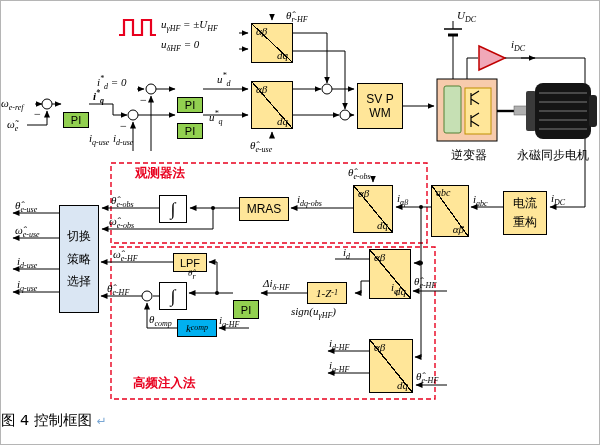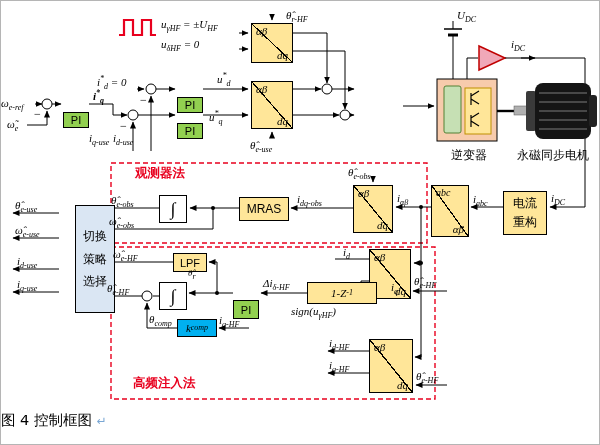--- a/index.html
+++ b/index.html
@@ -16,21 +16,21 @@
   .lbl sub,.lbl sup{font-size:8px;line-height:0;}
   .small{font-size:9px;}
   .sign{position:absolute;font:12px "Liberation Serif",serif;}
   .blk{position:absolute;border:1px solid #000;box-sizing:border-box;display:flex;align-items:center;justify-content:center;text-align:center;}
   .green{background:var(--block-green,#92d050);font:11px "Liberation Sans",sans-serif;margin-top:16px;}
   .yellow{background:var(--block-yellow,#ffe699);}
   .blue{background:var(--block-blue,#00b0f0);}
   .white{background:#fff;}
   .cn{font:12px "DejaVu Sans","Liberation Sans",sans-serif;font-style:normal;}
   .wrapspan{display:block;word-break:break-all;text-align:center;}
-  .switchbox{background:var(--switch-blue,#dae6f3);margin-left:16px;}
+  .switchbox{background:var(--switch-blue,#dae6f3);}
   .tf{position:absolute;border:1px solid #000;box-sizing:border-box;
       background:linear-gradient(to top right,var(--block-yellow,#ffe699) 49%,#000 49%,#000 51%,var(--block-yellow,#ffe699) 51%);}
   .tf .t{position:absolute;top:1px;left:4px;font:italic 11px "Liberation Serif",serif;}
   .tf .b{position:absolute;bottom:1px;right:4px;font:italic 11px "Liberation Serif",serif;}
   .int{font:18px "Liberation Serif",serif;}
   .redtitle{position:absolute;color:var(--accent-red,#e8001e);font:bold 12.5px "DejaVu Sans","Liberation Sans",sans-serif;white-space:nowrap;}
   #caption{position:absolute;left:0;top:410px;width:100%;text-align:left;font:14.5px "DejaVu Sans","Liberation Serif",serif;color:#000;}
   #caption .mark{color:#7aa7d4;font-size:12px;}
 </style>
 </head>
@@ -183,23 +183,26 @@
   </div>
   <div class="tf" style="left:368px;top:338px;width:44px;height:54px;">
     <span class="t">αβ</span>
     <span class="b">dq</span>
   </div>
   <div class="tf" style="left:430px;top:184px;width:38px;height:52px;">
     <span class="t" style="font-size:10px;">abc</span>
     <span class="b">αβ</span>
   </div>
 
+  <div class="blk yellow" style="left:356px;top:82px;width:46px;height:46px;">
+    <span class="wrapspan" style="width:30px;font-size:12px;">SV PWM</span>
+  </div>
   <div class="blk yellow" style="left:238px;top:196px;width:50px;height:24px;font-size:12px;">MRAS</div>
   <div class="blk yellow" style="left:172px;top:252px;width:34px;height:19px;font-size:11px;">LPF</div>
-  <div class="blk yellow lbl" style="left:306px;top:281px;width:70px;height:22px;position:absolute;display:flex;">1-Z<sup>-1</sup></div>
+  <div class="blk yellow lbl" style="left:306px;top:281px;width:40px;height:22px;position:absolute;display:flex;">1-Z<sup>-1</sup></div>
   <div class="blk blue lbl" style="left:176px;top:318px;width:40px;height:18px;position:absolute;display:flex;">k<sub>comp</sub></div>
   <div class="blk white int" style="left:158px;top:194px;width:28px;height:28px;">∫</div>
   <div class="blk white int" style="left:158px;top:281px;width:28px;height:28px;">∫</div>
 
   <div class="blk switchbox cn" style="left:58px;top:204px;width:40px;height:108px;">
     <span class="wrapspan" style="width:26px;line-height:1.9;">切换策略选择</span>
   </div>
   <div class="blk yellow cn" style="left:502px;top:190px;width:44px;height:44px;">
     <span class="wrapspan" style="width:26px;line-height:1.6;">电流重构</span>
   </div>

